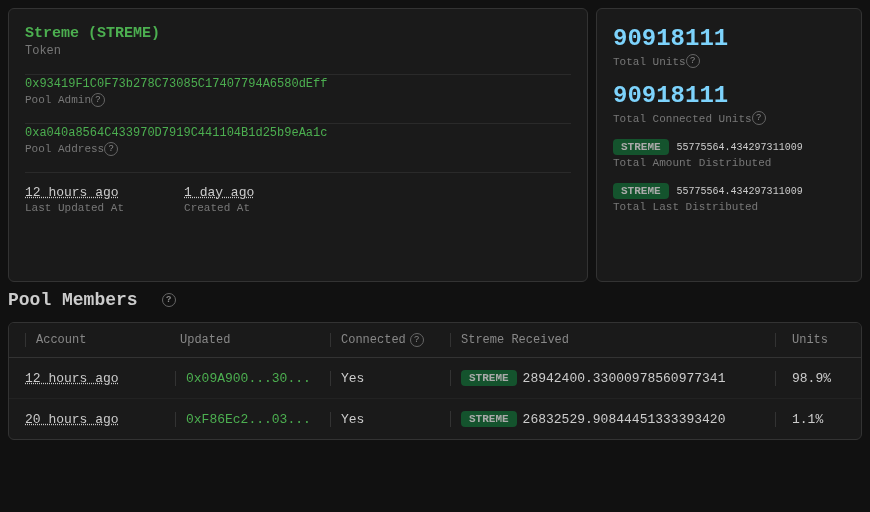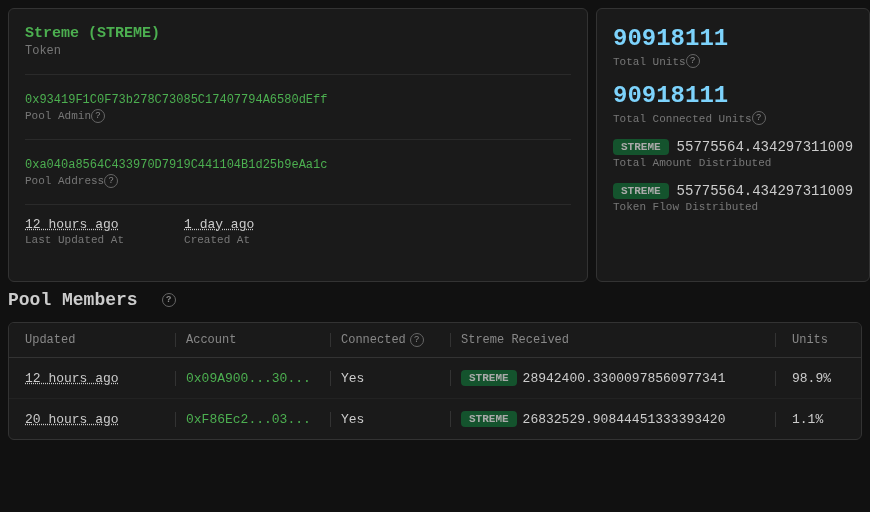--- a/index.html
+++ b/index.html
@@ -46,21 +46,21 @@
 
     .token-label {
       color: #777;
       font-size: 12px;
       margin-bottom: 16px;
     }
 
     .info-block {
       margin-bottom: 16px;
       border-top: 1px solid #2a2a2a;
-      padding-top: 18px;
+      padding-top: 2px;
     }
 
     .info-value {
       color: #4caf50;
       font-size: 13px;
       margin-bottom: 2px;
     }
 
     .info-value.mono {
       font-family: 'Courier New', monospace;
@@ -124,21 +124,21 @@
       background: #14532d;
       color: #aaa;
       padding: 2px 8px;
       border-radius: 4px;
       font-size: 11px;
       font-weight: bold;
     }
 
     .stat-amount {
       color: #ccc;
-      font-size: 14px;
+      font-size: 10px;
       white-space: nowrap;
       font-family: Liberation Mono, monospace;
     }
 
     .help-icon {
       display: inline-flex;
       align-items: center;
       justify-content: center;
       width: 14px;
       height: 14px;
@@ -282,35 +282,35 @@
         <span class="stat-amount">55775564.434297311009</span>
       </div>
       <div class="stat-label">Total Amount Distributed</div>
     </div>
 
     <div class="stat-block">
       <div class="stat-row">
         <span class="streme-badge">STREME</span>
         <span class="stat-amount">55775564.434297311009</span>
       </div>
-      <div class="stat-label">Token Flow Distributed</div>
+      <div class="stat-label">Total Last Distributed</div>
     </div>
   </div>
 </div>
 
 <div class="bottom-section">
   <div class="section-title">
     <span>Pool Members</span>
     <span class="help-icon">?</span>
   </div>
 
   <div class="table-container">
     <div class="table-header">
+      <div class="th col-account">Account</div>
       <div class="th col-updated">Updated</div>
-      <div class="th col-account">Account</div>
       <div class="th col-connected">
         <span>Connected</span>
         <span class="help-icon">?</span>
       </div>
       <div class="th col-amount">Streme Received</div>
       <div class="th col-units">Units</div>
     </div>
 
     <div class="table-row">
       <div class="td col-updated underline">12 hours ago</div>

